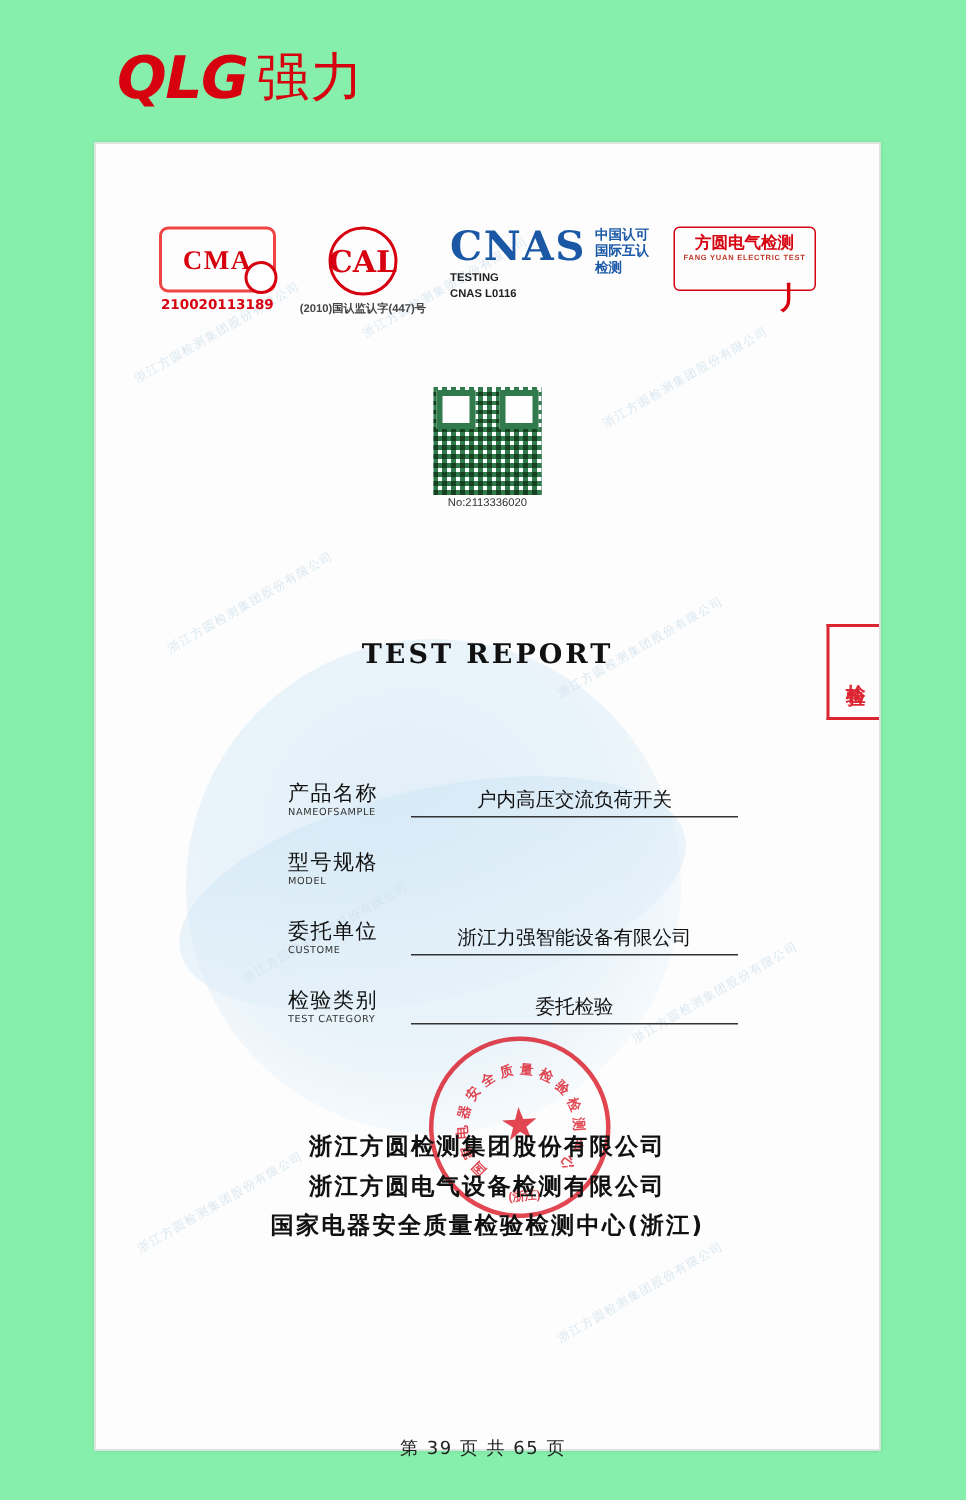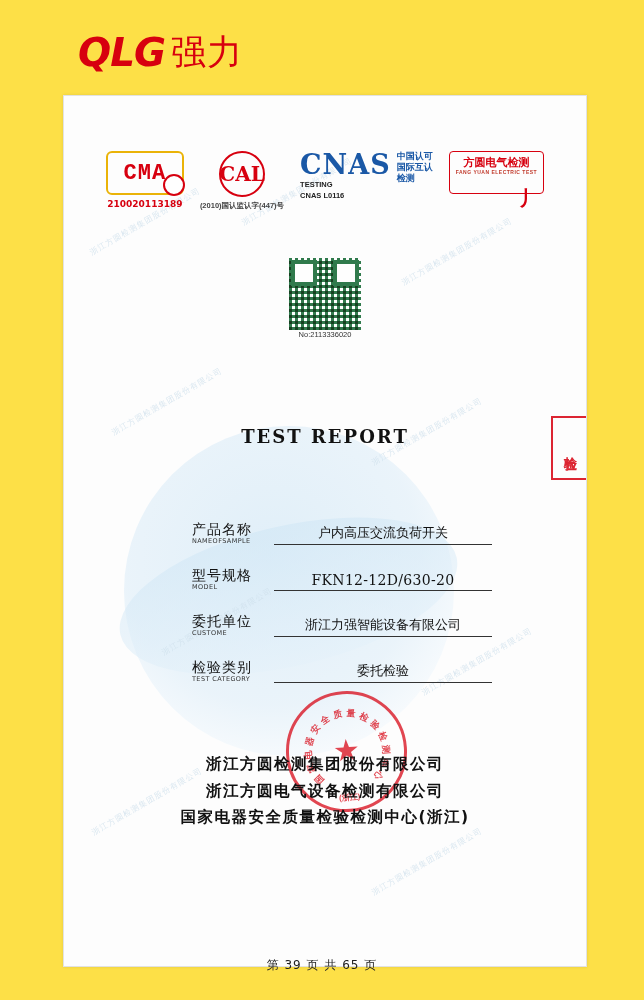--- a/index.html
+++ b/index.html
@@ -11,21 +11,21 @@
     width: 644px;
     height: 1000px;
     position: relative;
     font-family: "Liberation Sans", sans-serif;
     overflow: hidden;
   }
   .page {
     position: relative;
     width: 644px;
     height: 1000px;
-    background: #fde047;
+    background: #86efac;
   }
 
   
   .brand {
     position: absolute;
     left: 78px;
     top: 33px;
     display: flex;
     align-items: center;
     gap: 6px;
@@ -104,28 +104,28 @@
     width: 100%;
     display: flex;
     justify-content: center;
     align-items: flex-start;
     gap: 16px;
   }
   .logo-block { text-align: center; }
 
   .cma-box {
     width: 74px; height: 40px;
-    border: 2px solid #eab308;
+    border: 2px solid #ef4444;
     border-radius: 6px;
     color: #d7000f;
     font-weight: bold;
-    font-size: 22px;
+    font-size: 18px;
     letter-spacing: 1px;
     display: flex; align-items: center; justify-content: center;
-    font-family: Liberation Mono, monospace;
+    font-family: Liberation Serif, serif;
     position: relative;
   }
   .cma-box:after{
     content:"";
     position:absolute;
     right:-3px; bottom:-3px;
     width:18px;height:18px;
     border:2px solid #d7000f;
     border-radius:50%;
     background:#fff;
@@ -498,21 +498,20 @@
           <div class="fl-en">NAMEOFSAMPLE</div>
         </div>
         <div class="field-value">户内高压交流负荷开关</div>
       </div>
 
       <div class="field-row">
         <div class="field-label">
           <div class="fl-cn">型号规格</div>
           <div class="fl-en">MODEL</div>
         </div>
-        <div class="field-value en">FKN12-12D/630-20</div>
       </div>
 
       <div class="field-row">
         <div class="field-label">
           <div class="fl-cn">委托单位</div>
           <div class="fl-en">CUSTOME</div>
         </div>
         <div class="field-value">浙江力强智能设备有限公司</div>
       </div>
 

